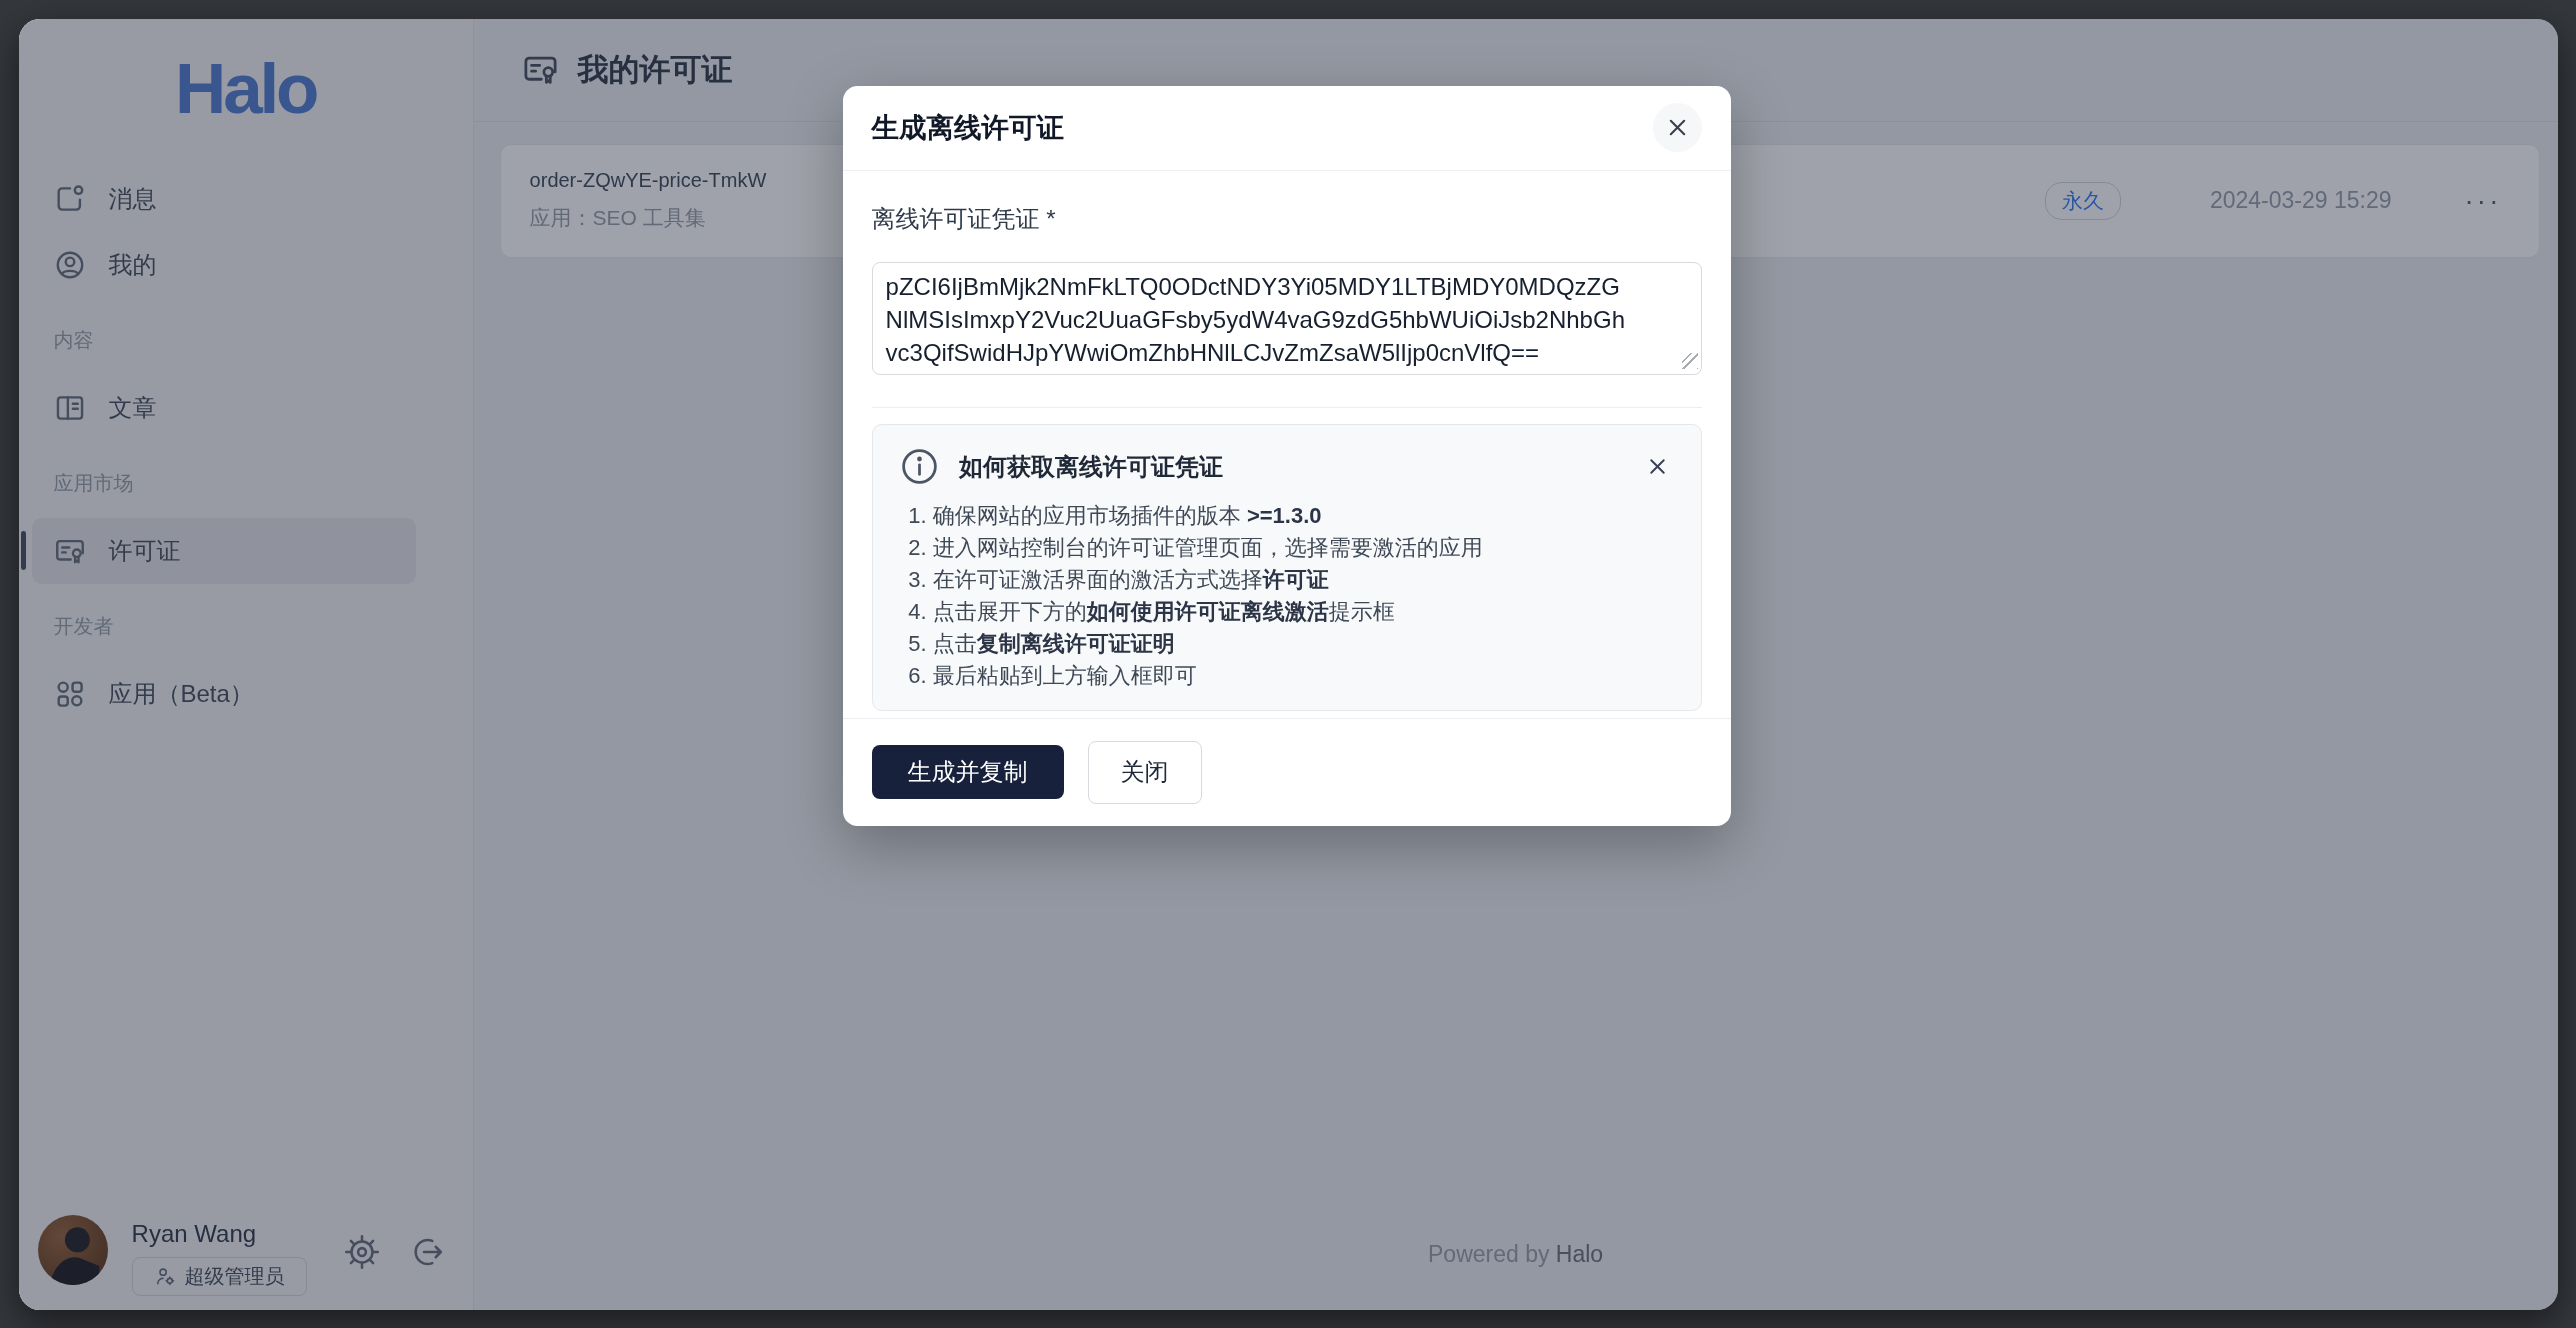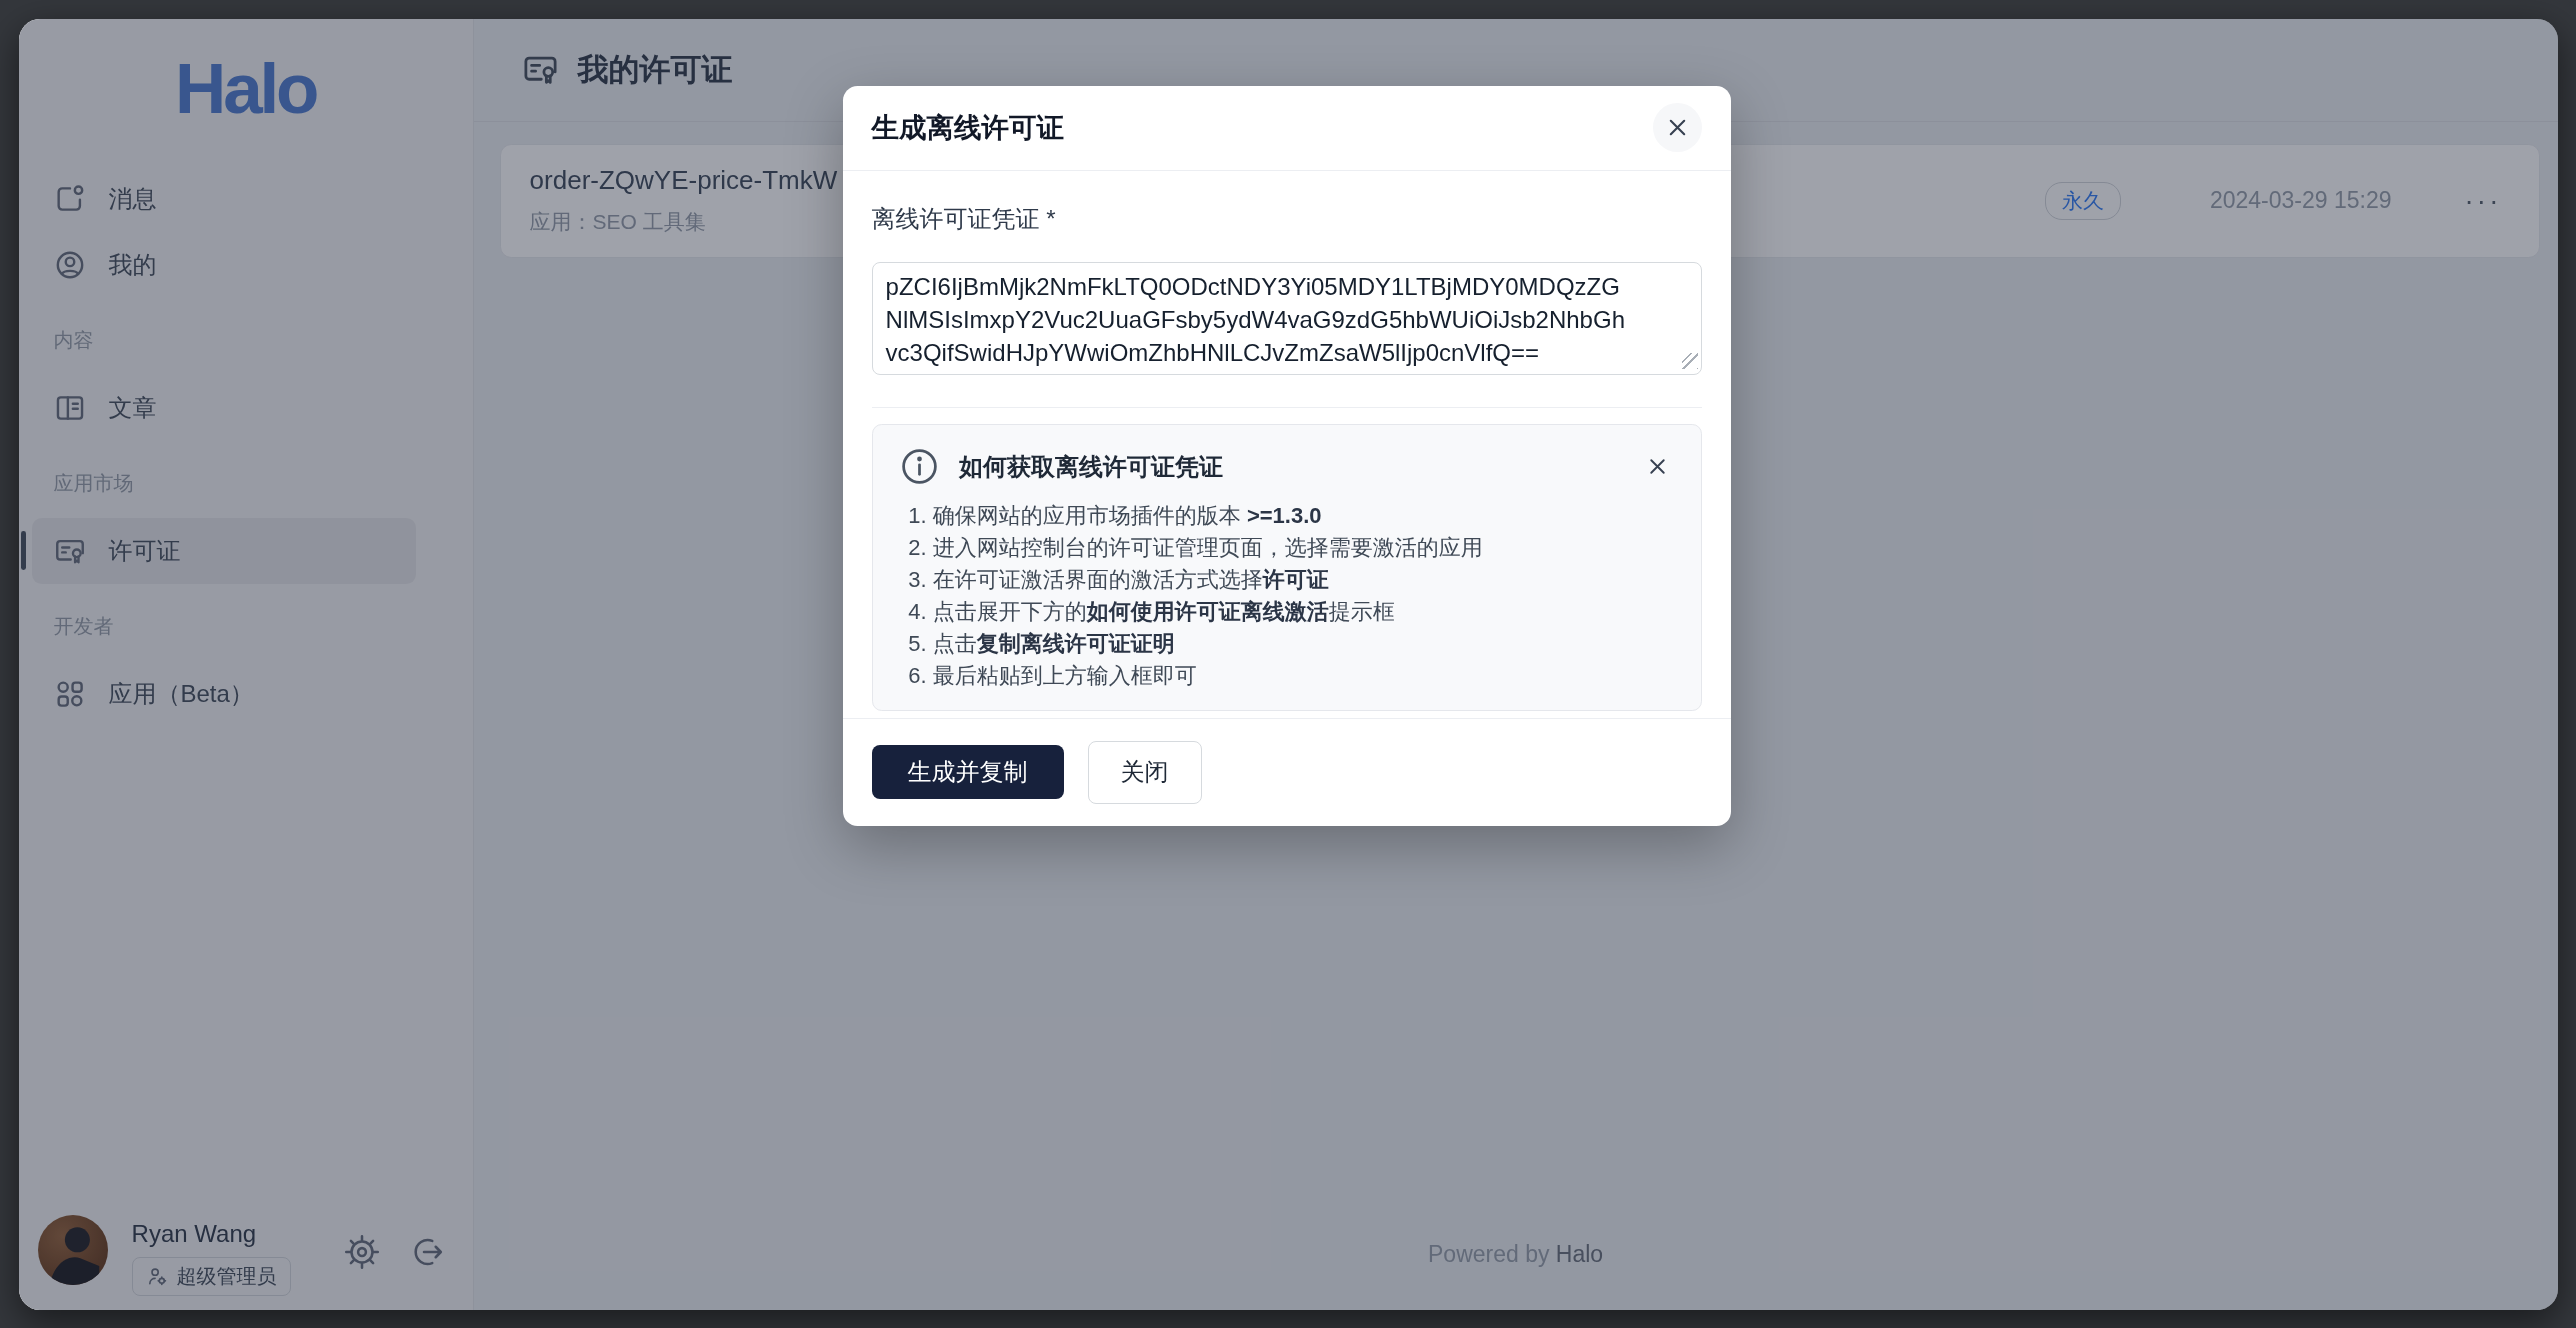--- a/index.html
+++ b/index.html
@@ -16,34 +16,34 @@
   .nav-item svg{width:34px;height:34px;flex:0 0 34px;}
   .nav-item.active{background:#e7e7ea;}
   .nav-item.active::before{content:'';position:absolute;left:-11.3px;top:13.8px;width:4.9px;height:39px;border-radius:2.4px;background:#4b5563;}
   .nav-section{margin:29px 0 21px 35px;font-size:20px;color:#9aa1ac;}
   .icon-stroke{fill:none;stroke:#6b7280;stroke-width:1.7;stroke-linecap:round;stroke-linejoin:round;}
   
   .avatar{position:absolute;left:19.4px;top:1196px;width:70px;height:70px;border-radius:50%;overflow:hidden;
     background:radial-gradient(circle at 35% 30%,#9a6a44,#6e4427 75%);cursor:pointer;}
   .avatar svg{width:100%;height:100%;}
   .user-name{position:absolute;left:113px;top:1201px;font-size:24px;color:#374151;}
-  .role-badge{position:absolute;left:113px;top:1238px;height:37px;padding:0 13px;border:0.8px solid #d4d7dc;
+  .role-badge{position:absolute;left:113px;top:1238px;height:37px;padding:0 21px;border:0.8px solid #d4d7dc;
     border-radius:8px;font-size:20px;color:#4b5563;display:inline-flex;align-items:center;gap:8px;background:transparent;}
   .role-badge svg{width:23px;height:23px;}
   .icon-btn{position:absolute;width:42px;height:42px;display:flex;align-items:center;justify-content:center;cursor:pointer;}
   .icon-btn svg{width:36px;height:36px;}
   
   .main-header{position:absolute;left:455px;top:0;right:0;height:102px;border-bottom:0.8px solid #e0e2e7;
     display:flex;align-items:center;padding-left:47px;gap:18px;}
   .main-header svg{width:39px;height:39px;}
   .page-title{font-size:31px;font-weight:600;color:#374151;}
   .card{position:absolute;left:481px;top:125px;width:2040px;height:114px;background:#fff;
     border:0.8px solid #e7e9ed;border-radius:11.3px;box-sizing:border-box;display:flex;align-items:center;cursor:pointer;}
   .card-left{padding-left:29px;display:flex;flex-direction:column;gap:11.3px;}
-  .item-title{font-size:26px;font-weight:500;color:#455162;}
+  .item-title{font-size:20px;font-weight:500;color:#455162;}
   .item-sub{font-size:21px;color:#99a1ad;}
   .card-right{margin-left:auto;display:flex;align-items:center;padding-right:37px;}
   .period-badge{height:36px;padding:0 16px;border:0.8px solid #d4d7dc;border-radius:17px;font-size:21px;
     color:#3b82f6;display:flex;align-items:center;}
   .item-time{font-size:23px;color:#9aa2ad;margin-left:89px;}
   .more-btn{margin-left:73px;font-size:27.5px;color:#5b6470;letter-spacing:3.2px;cursor:pointer;line-height:16px;}
   .powered{position:absolute;left:455px;right:0;bottom:42px;text-align:center;font-size:23px;color:#9aa2ad;}
   .powered .brand{color:#6e7580;}
   
   .overlay{position:absolute;inset:0;background:rgba(15,23,42,.40);z-index:10;}

